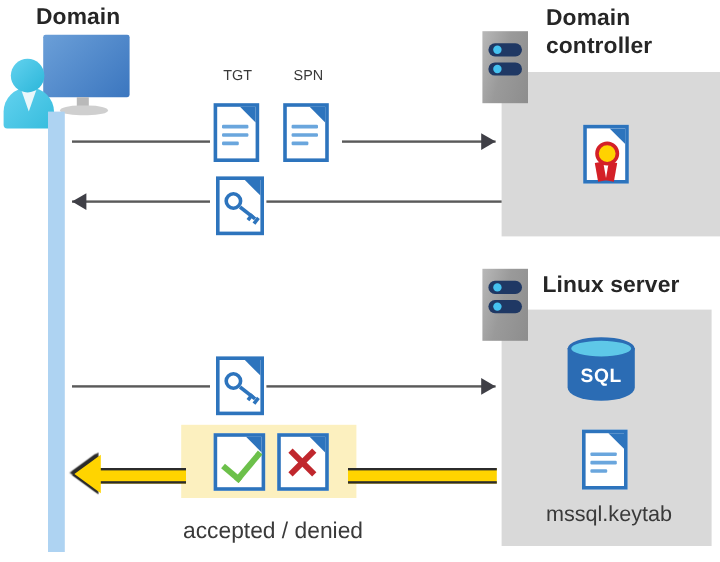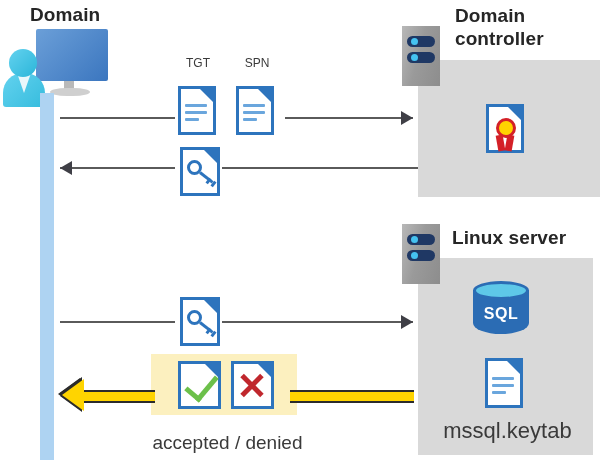--- a/index.html
+++ b/index.html
@@ -15,21 +15,21 @@
 
   
   .title{font-weight:bold;color:#262626;font-size:19px;line-height:23px;letter-spacing:.1px;}
   #client-title{left:30px;top:3px;width:120px;}
   #dc-title{left:455px;top:4px;width:160px;}
   #lnx-title{left:452px;top:226px;width:170px;}
 
   .plainlabel{color:#3a3a3a;font-size:12px;}
   #tgt-label{left:175px;top:56px;width:46px;text-align:center;}
   #spn-label{left:232px;top:56px;width:50px;text-align:center;}
-  #keytab-label{left:425px;top:418px;width:165px;text-align:center;font-size:22px;color:#3a3a3a;}
+  #keytab-label{left:425px;top:418px;width:165px;text-align:center;font-size:18px;color:#3a3a3a;}
   #ad-label{left:135px;top:432px;width:185px;text-align:center;font-size:19px;color:#3a3a3a;}
 
   
   #lifeline{left:40px;top:93px;width:14px;height:367px;background:#aed3f2;}
 
   
   .hline{height:2px;background:#5a5a5a;}
   #line1a{left:60px;top:117px;width:115px;}
   #line1b{left:285px;top:117px;width:128px;}
   #line2a{left:60px;top:167px;width:115px;}

